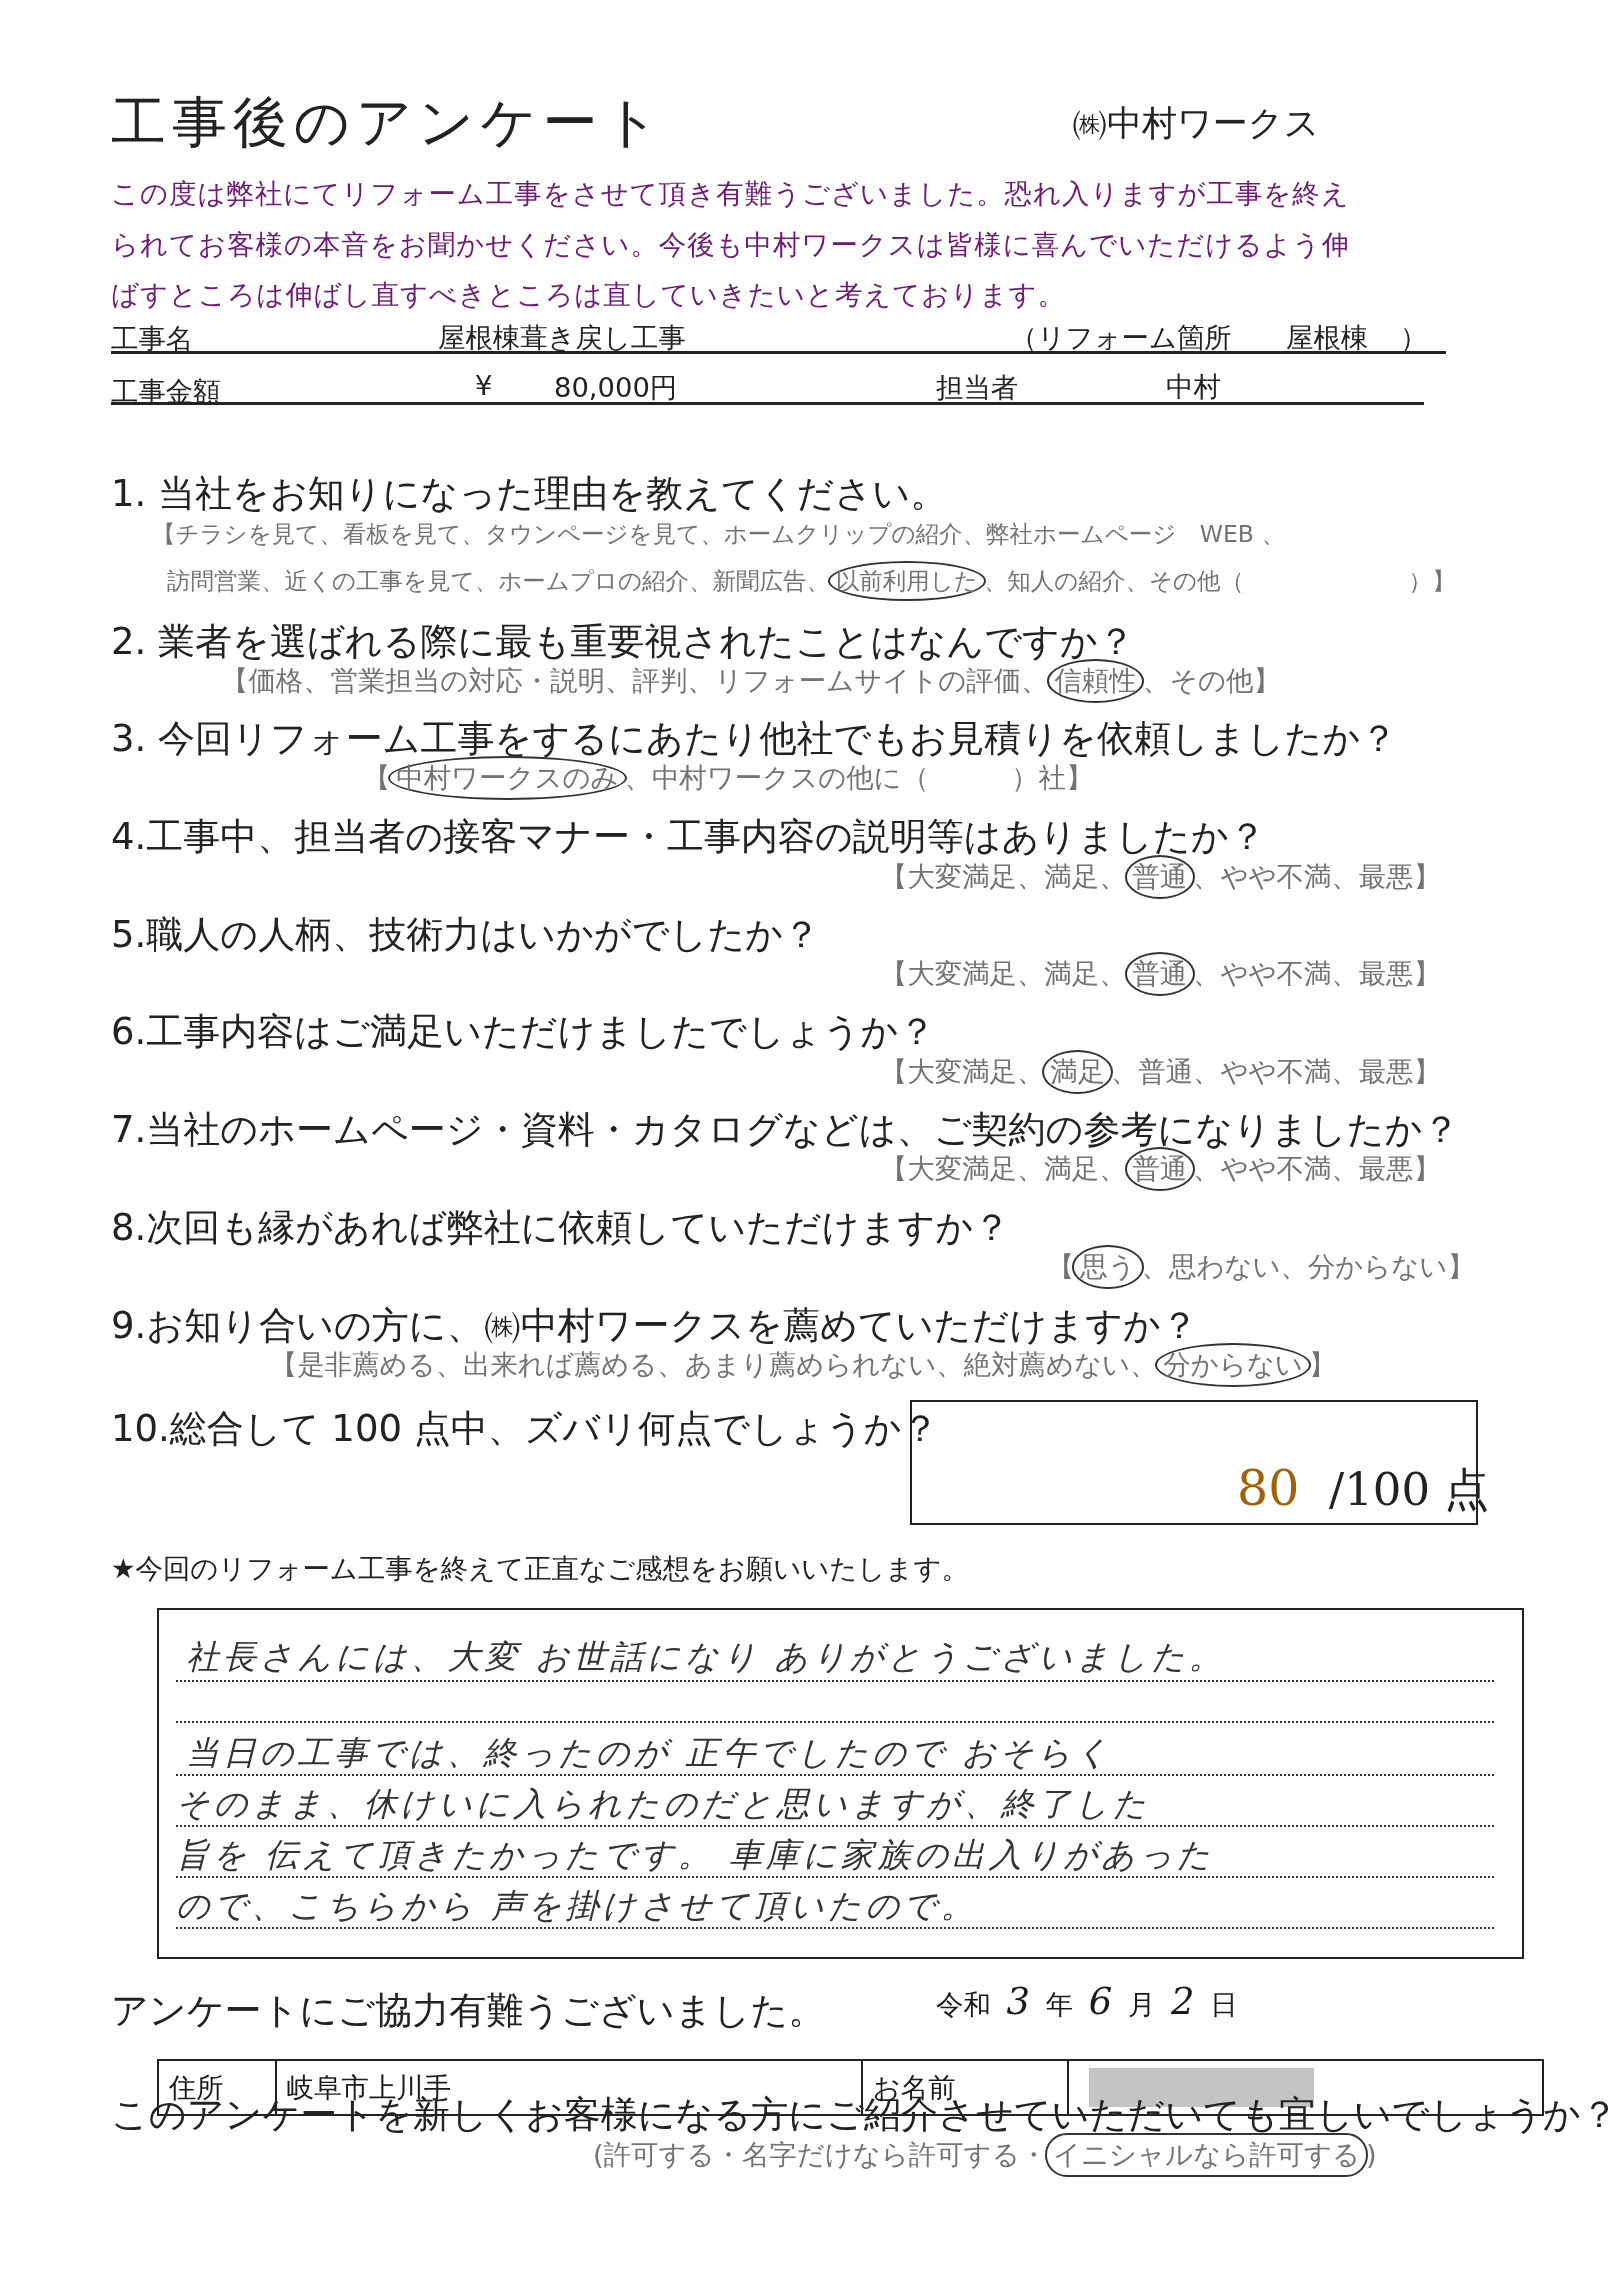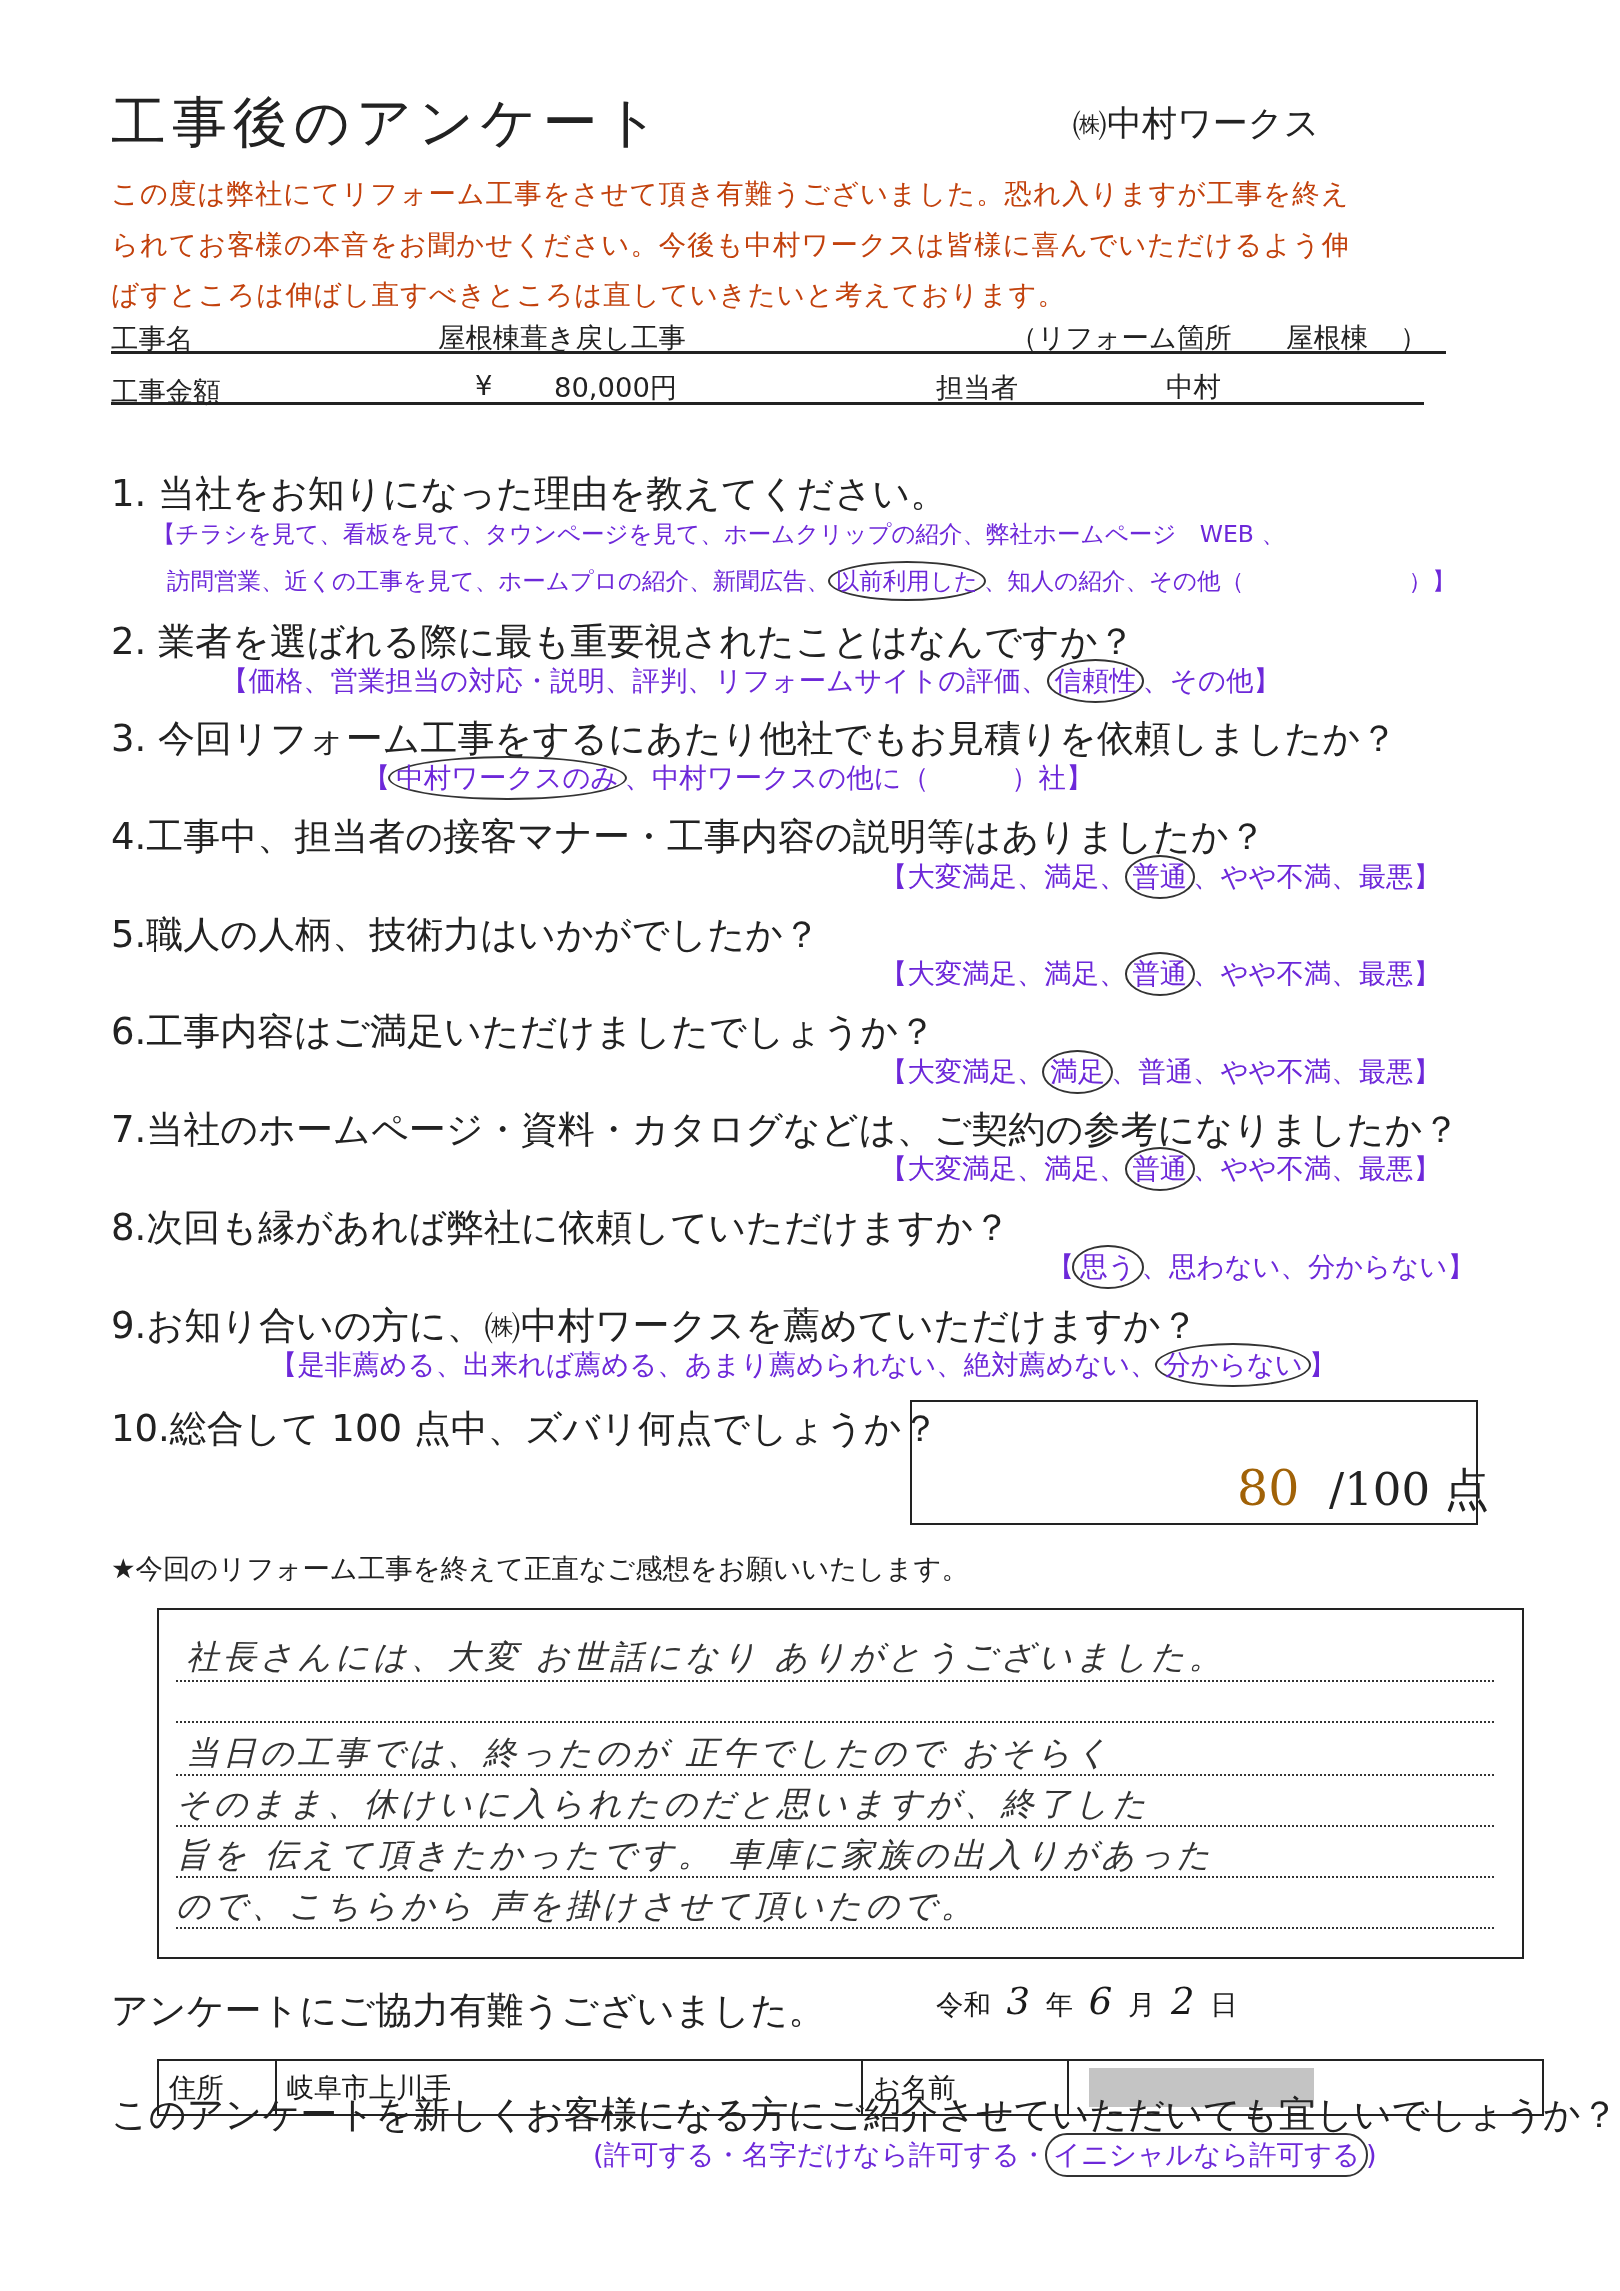--- a/index.html
+++ b/index.html
@@ -4,25 +4,25 @@
 <style>
   html, body { margin: 0; padding: 0; background: #ffffff; }
   body {
     width: 1620px; height: 2292px; position: relative; overflow: hidden;
     font-family: "DejaVu Sans", "Liberation Sans", sans-serif; color: #1a1a1a;
   }
   .page { position: absolute; left: 0; top: 0; width: 1620px; height: 2292px; }
   .abs { position: absolute; white-space: nowrap; }
   .title { left: 111px; top: 86px; font-size: 55px; letter-spacing: 5.9px; color: #222; font-family: "DejaVu Serif", serif; }
   .company { left: 1072px; top: 100px; font-size: 35px; color: #222; }
-  .intro { left: 111px; font-size: 27.4px; letter-spacing: 1px; color: #c2410c; }
+  .intro { left: 111px; font-size: 27.4px; letter-spacing: 1px; color: #701a75; }
   .rowline { position: absolute; left: 111px; height: 2.9px; background: #222; }
   .label { font-size: 27.4px; color: #222; }
   .q { font-size: 37px; color: #222; left: 111px; }
-  .opts { font-size: 27.4px; color: #6d28d9; text-align: right; }
+  .opts { font-size: 27.4px; color: #737373; text-align: right; }
   .circle {
     display: inline-block; border: 2px solid #333; border-radius: 50%;
     padding: 2px 5.9px; margin: -3.9px -2px;
   }
   .scorebox {
     position: absolute; left: 910px; top: 1400px; width: 568px; height: 125px;
     border: 2.9px solid #222; box-sizing: border-box;
   }
   .score-hand { position: absolute; left: 1237px; top: 1460px; font-size: 49px; font-family: "DejaVu Serif", serif; color: #a16207; }
   .score-max { position: absolute; left: 1329px; top: 1460px; font-size: 45px; font-family: "DejaVu Serif", serif; color: #222; }

